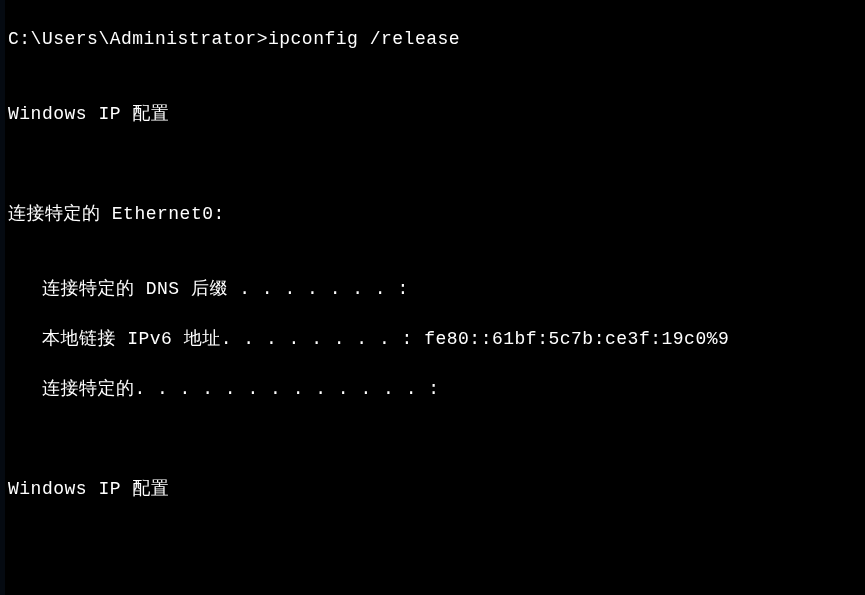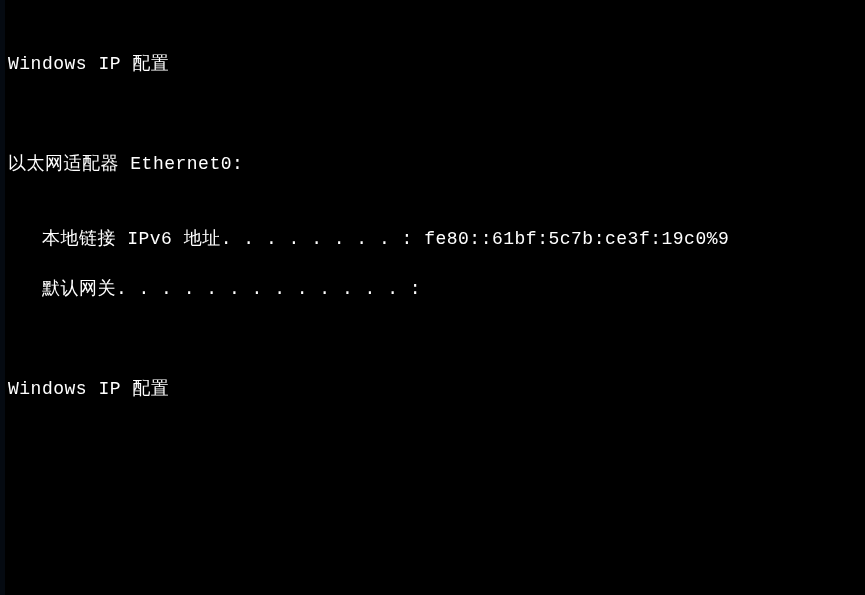--- a/index.html
+++ b/index.html
@@ -36,28 +36,30 @@
       background: #0c1a2a;
       opacity: 0.4;
     }
   </style>
 </head>
 <body>
 
 <div class="left-edge"></div>
 
 <div class="terminal">
+<span class="line"><span>C:\Users\Administrator&gt;</span><span>ipconfig /release</span></span>
 <span class="line"></span>
 <span class="line">Windows IP 配置</span>
 <span class="line"></span>
 <span class="line"></span>
-<span class="line">以太网适配器 Ethernet0:</span>
+<span class="line">连接特定的 Ethernet0:</span>
 <span class="line"></span>
+<span class="line">   连接特定的 DNS 后缀 . . . . . . . :</span>
 <span class="line">   本地链接 IPv6 地址. . . . . . . . : fe80::61bf:5c7b:ce3f:19c0%9</span>
-<span class="line">   默认网关. . . . . . . . . . . . . :</span>
+<span class="line">   连接特定的. . . . . . . . . . . . . :</span>
 <span class="line"></span>
 <span class="line"></span>
 <span class="line">Windows IP 配置</span>
 <span class="line"></span>
 <span class="line"></span>
 
 <span class="line"></span>
 
 
 

